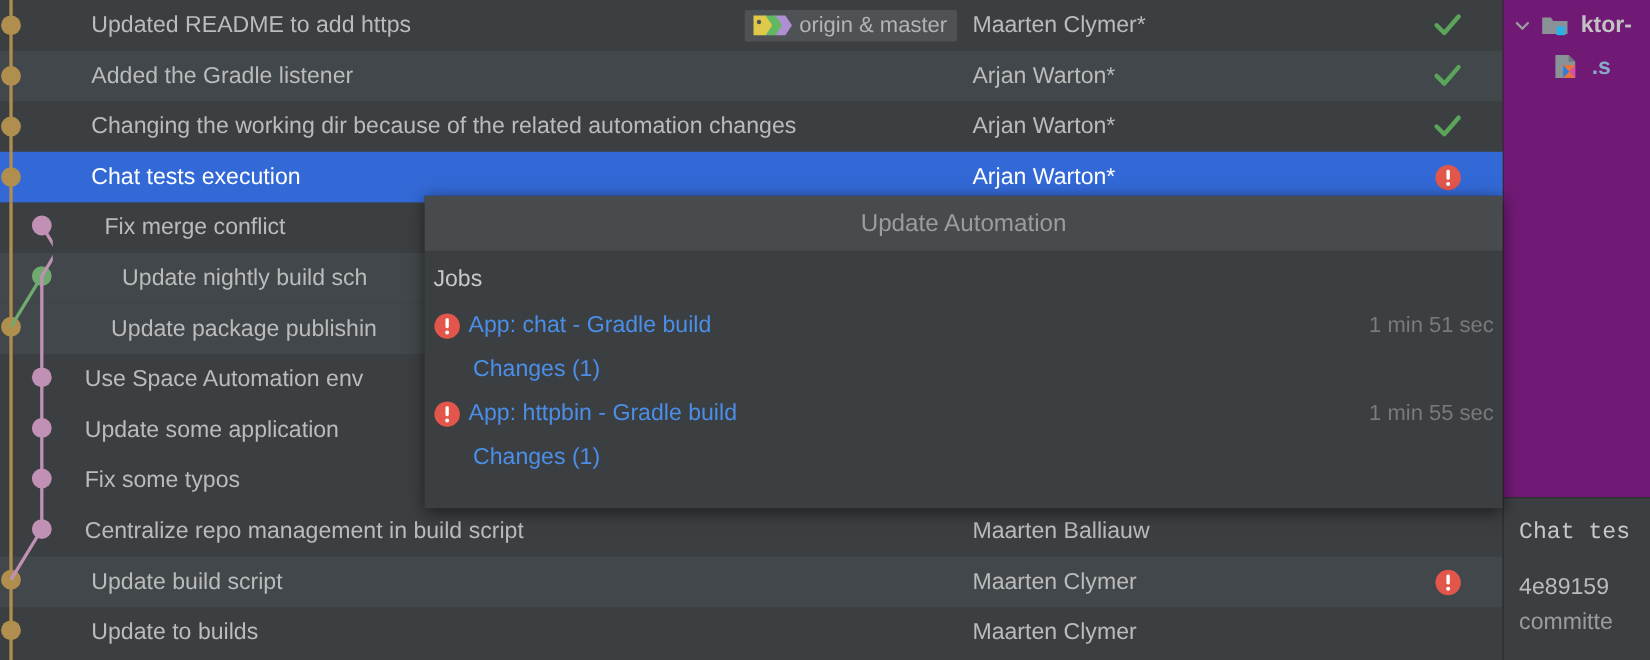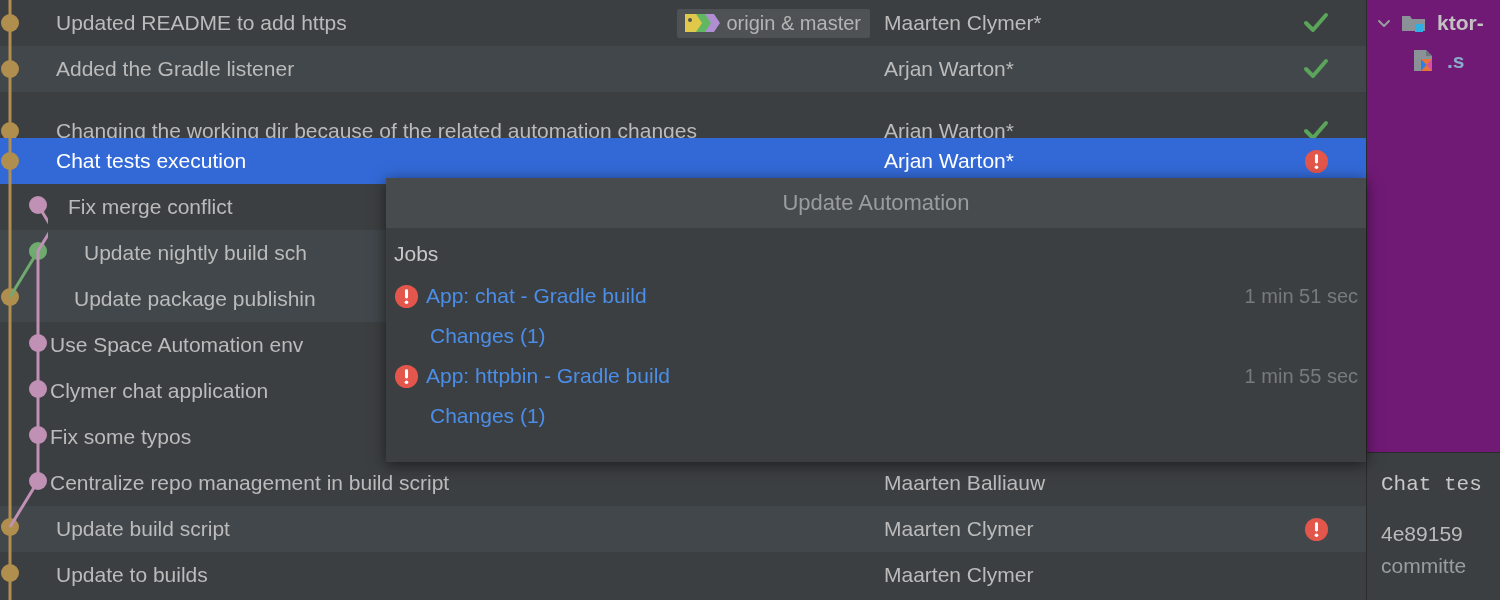--- a/index.html
+++ b/index.html
@@ -26,21 +26,21 @@
   .row.selected { background: #3369d6; }
 
   .graph-cell {
     position: relative; width: 48px; height: 46px; flex: 0 0 48px;
   }
   .subject {
     flex: 1 1 auto; min-width: 0;
     font-size: 21px; color: #bbbbbb;
     white-space: nowrap; overflow: hidden;
     padding-left: 8px;
-    display: flex; align-items: center; gap: 10px;
+    display: flex; align-items: center; gap: 10px; margin-left: 27px;
   }
   .row.selected .subject { color: #ffffff; }
   .subject-text { overflow: hidden; text-overflow: clip; white-space: nowrap; }
 
   .refs {
     display: inline-flex; align-items: center; gap: 7px;
     background: #4e5254; border-radius: 2px;
     padding: 3px 9px 3px 7px; margin-left: auto; margin-right: 6px;
     flex: 0 0 auto;
   }
@@ -183,21 +183,21 @@
         <span class="subject-text">Added the Gradle listener</span>
       </div>
       <div class="author">Arjan Warton*</div>
       <div class="status-cell">
         <svg class="ico-check" viewBox="0 0 26 26">
           <path d="M3 13 L10 20 L23 5" stroke="#5aa55a" stroke-width="4" fill="none" stroke-linecap="round" stroke-linejoin="round"></path>
         </svg>
       </div>
     </div>
 
-    <div class="row" style="top:108px;">
+    <div class="row" style="top:92px;">
       <div class="graph-cell">
         <svg width="48" height="46">
             <circle cx="10" cy="23" r="9" fill="#b08e4e"></circle>
           </svg>
       </div>
       <div class="subject">
         <span class="subject-text">Changing the working dir because of the related automation changes</span>
       </div>
       <div class="author">Arjan Warton*</div>
       <div class="status-cell">
@@ -279,21 +279,21 @@
       <div class="status-cell"></div>
     </div>
 
     <div class="row" style="top:368px;">
       <div class="graph-cell">
         <svg width="48" height="46">
             <circle cx="38" cy="21" r="9" fill="#c091b4"></circle>
           </svg>
       </div>
       <div class="subject" style="padding-left:2px;">
-        <span class="subject-text">Clymer chat application</span>
+        <span class="subject-text">Update some application</span>
       </div>
       <div class="author"></div>
       <div class="status-cell"></div>
     </div>
 
     <div class="row" style="top:414px;">
       <div class="graph-cell">
         <svg width="48" height="46">
             <circle cx="38" cy="21" r="9" fill="#c091b4"></circle>
           </svg>

